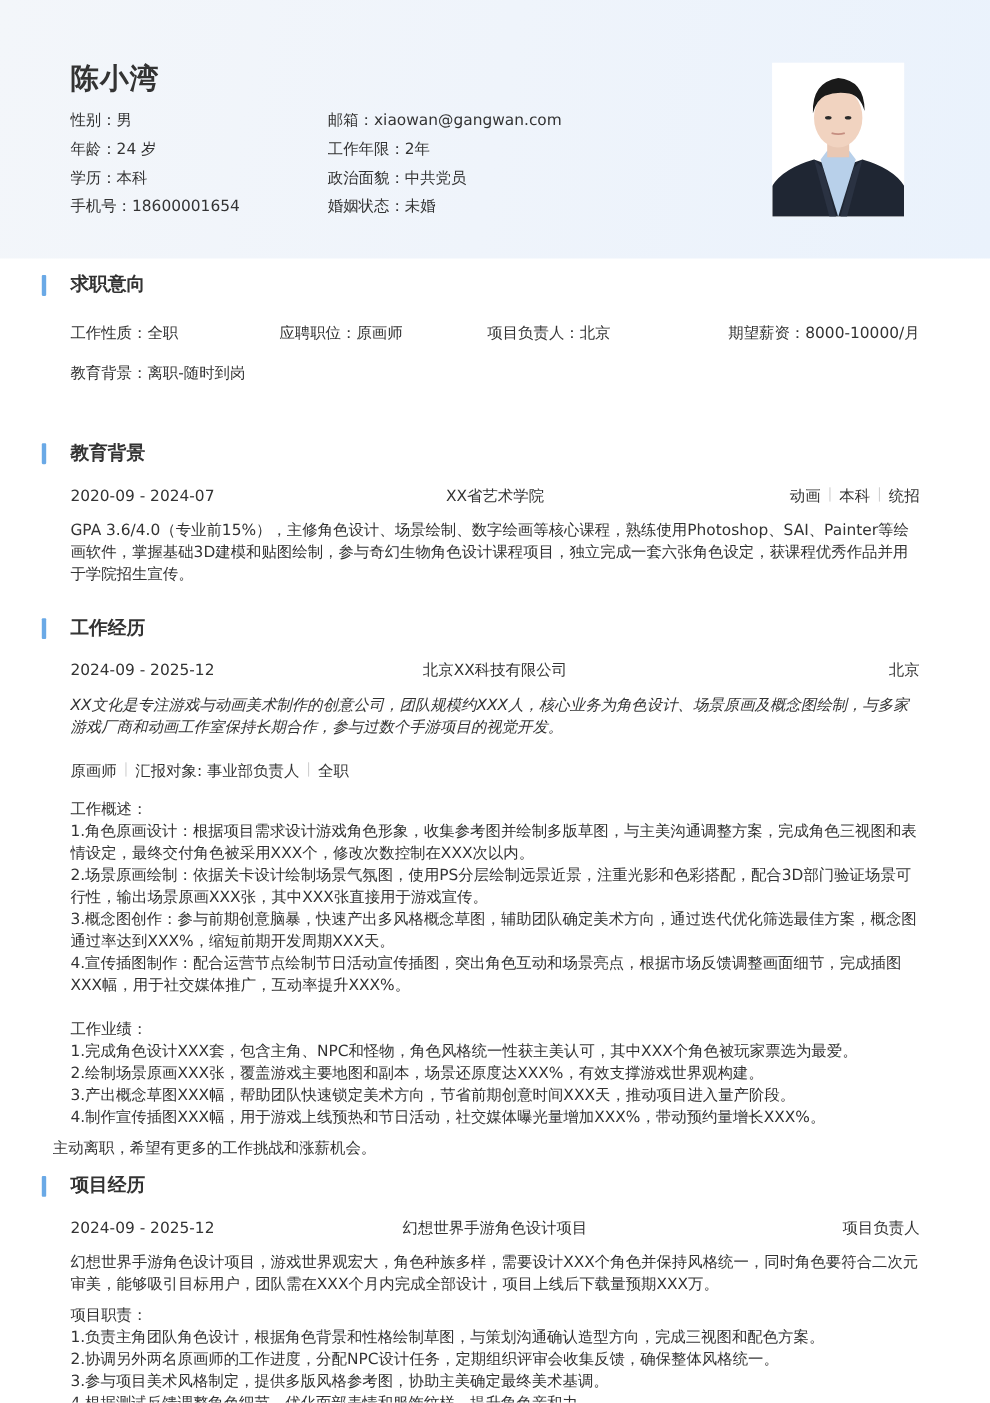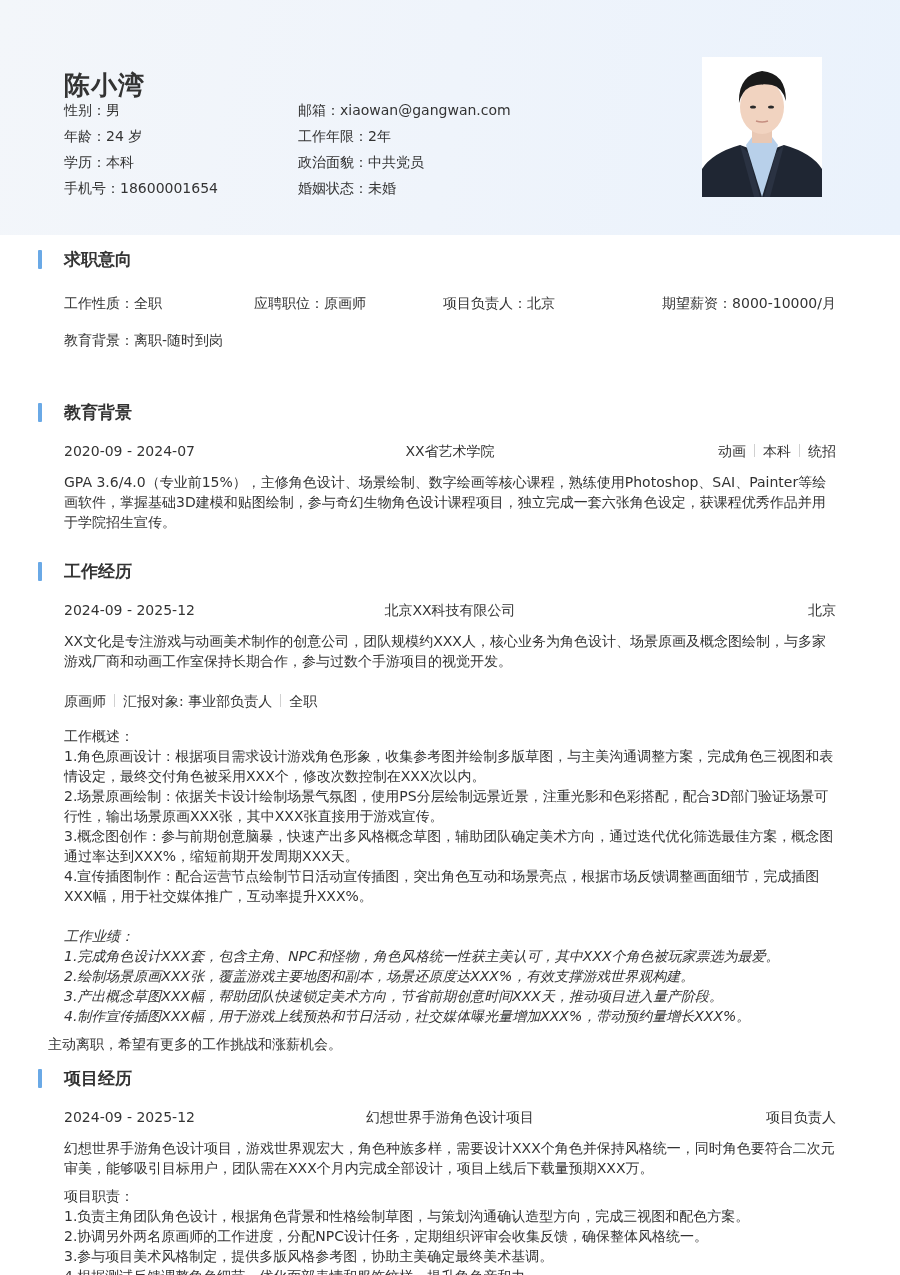--- a/index.html
+++ b/index.html
@@ -11,21 +11,21 @@
     }
     .page { position: relative; width: 900px; height: 1275px; overflow: hidden; }
 
     
     .header {
       position: absolute; left: 0; top: 0; width: 900px; height: 235px;
       background: linear-gradient(100deg, #f3f6fa 0%, #eff4fb 50%, #eaf2fc 100%);
     }
     .name {
       position: absolute; left: 64px; top: 54px;
-      font-size: 26px; font-weight: bold; color: #333; letter-spacing: 1px; margin-top: 14px;
+      font-size: 26px; font-weight: bold; color: #333; letter-spacing: 1px;
     }
     .info-col { position: absolute; top: 100px; font-size: 14px; color: #333; }
     .info-col.left { left: 64px; }
     .info-col.right { left: 298px; }
     .info-row { height: 26px; line-height: 20px; white-space: nowrap; }
     .info-row .lbl { color: #333; }
     .photo {
       position: absolute; left: 702px; top: 57px; width: 120px; height: 140px;
       background: #ffffff; overflow: hidden;
     }
@@ -137,32 +137,32 @@
   <div class="section" style="top:559px;">
     <div class="sec-title">
       <span class="bar"></span>
       <span>工作经历</span>
     </div>
     <div class="row3" style="margin-top:17px;">
       <span class="l">2024-09 - 2025-12</span>
       <span class="c">北京XX科技有限公司</span>
       <span class="r">北京</span>
     </div>
-    <div class="text" style="margin-top:11px;">XX文化是专注游戏与动画美术制作的创意公司，团队规模约XXX人，核心业务为角色设计、场景原画及概念图绘制，与多家游戏厂商和动画工作室保持长期合作，参与过数个手游项目的视觉开发。</div>
+    <div class="text" style="margin-top:11px;font-style:italic;">XX文化是专注游戏与动画美术制作的创意公司，团队规模约XXX人，核心业务为角色设计、场景原画及概念图绘制，与多家游戏厂商和动画工作室保持长期合作，参与过数个手游项目的视觉开发。</div>
     <div class="text tags" style="margin-top:20px;">
       <span>原画师</span><span class="sep"></span><span>汇报对象: 事业部负责人</span><span class="sep"></span><span>全职</span>
     </div>
     <div class="text" style="margin-top:15px;">
       <div>工作概述：</div>
       <div>1.角色原画设计：根据项目需求设计游戏角色形象，收集参考图并绘制多版草图，与主美沟通调整方案，完成角色三视图和表情设定，最终交付角色被采用XXX个，修改次数控制在XXX次以内。</div>
       <div>2.场景原画绘制：依据关卡设计绘制场景气氛图，使用PS分层绘制远景近景，注重光影和色彩搭配，配合3D部门验证场景可行性，输出场景原画XXX张，其中XXX张直接用于游戏宣传。</div>
       <div>3.概念图创作：参与前期创意脑暴，快速产出多风格概念草图，辅助团队确定美术方向，通过迭代优化筛选最佳方案，概念图通过率达到XXX%，缩短前期开发周期XXX天。</div>
       <div>4.宣传插图制作：配合运营节点绘制节日活动宣传插图，突出角色互动和场景亮点，根据市场反馈调整画面细节，完成插图XXX幅，用于社交媒体推广，互动率提升XXX%。</div>
     </div>
-    <div class="text" style="margin-top:20px;font-style:italic;">
+    <div class="text" style="margin-top:20px;">
       <div>工作业绩：</div>
       <div>1.完成角色设计XXX套，包含主角、NPC和怪物，角色风格统一性获主美认可，其中XXX个角色被玩家票选为最爱。</div>
       <div>2.绘制场景原画XXX张，覆盖游戏主要地图和副本，场景还原度达XXX%，有效支撑游戏世界观构建。</div>
       <div>3.产出概念草图XXX幅，帮助团队快速锁定美术方向，节省前期创意时间XXX天，推动项目进入量产阶段。</div>
       <div>4.制作宣传插图XXX幅，用于游戏上线预热和节日活动，社交媒体曝光量增加XXX%，带动预约量增长XXX%。</div>
     </div>
     <div class="text" style="margin-top:8px;padding-left:48px;">主动离职，希望有更多的工作挑战和涨薪机会。</div>
   </div>
 
   <div class="section" style="top:1066px;">

